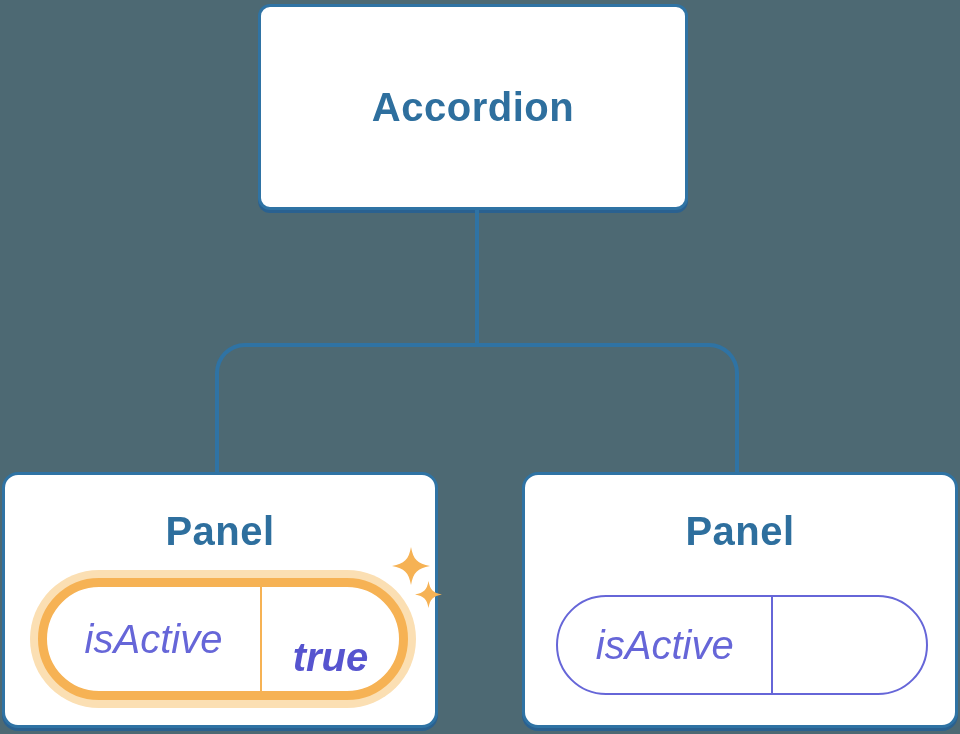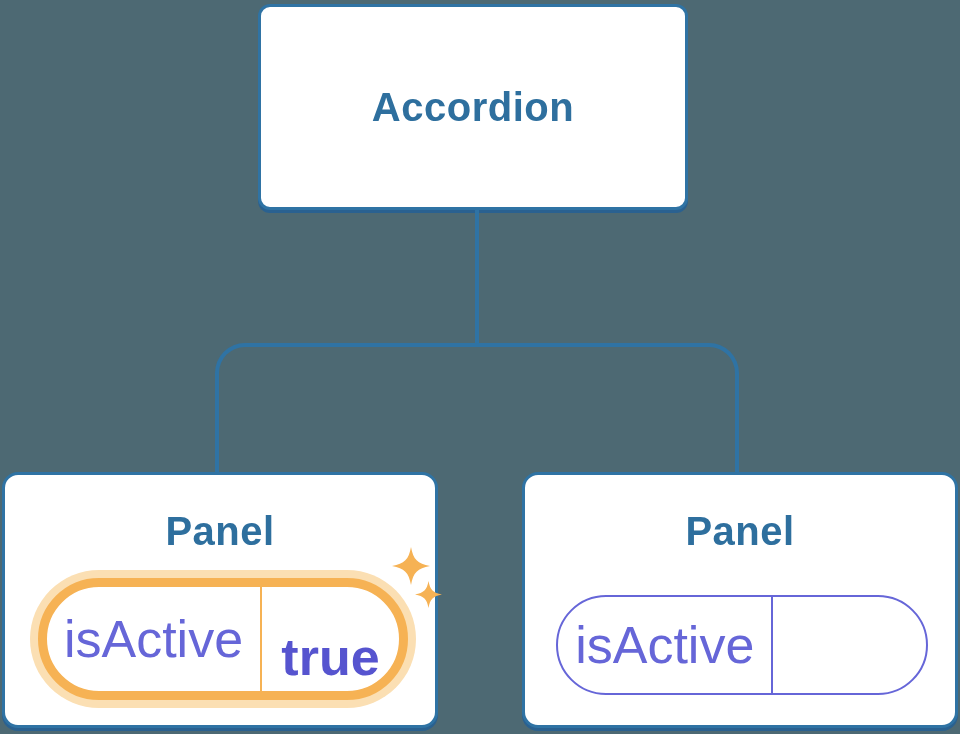--- a/index.html
+++ b/index.html
@@ -80,22 +80,23 @@
     border-radius:61px;
     box-shadow:0 0 0 8px var(--highlight-glow);
   }
   .pill-plain{
     left:31px;top:120px;width:372px;height:100px;
     border:2px solid var(--state-purple);
     border-radius:50px;
   }
   .pill-seg{
     display:flex;align-items:center;justify-content:center;
-    font-size:52px;
+    font-size:40px;
     color:var(--state-purple);
+    font-style:italic;
   }
   .pill-highlight .seg-key{flex:0 0 60.5%;}
   .pill-plain .seg-key{flex:0 0 58%;}
   .pill-seg.seg-val{flex:1 1 auto;margin-top:36px;}
   .seg-val-bold{font-weight:700;color:var(--state-purple-bold);}
   .pill-divider{flex:0 0 2px;}
   .divider-orange{background:var(--highlight-orange);}
   .divider-purple{background:var(--state-purple);}
   
   .sparkle{

